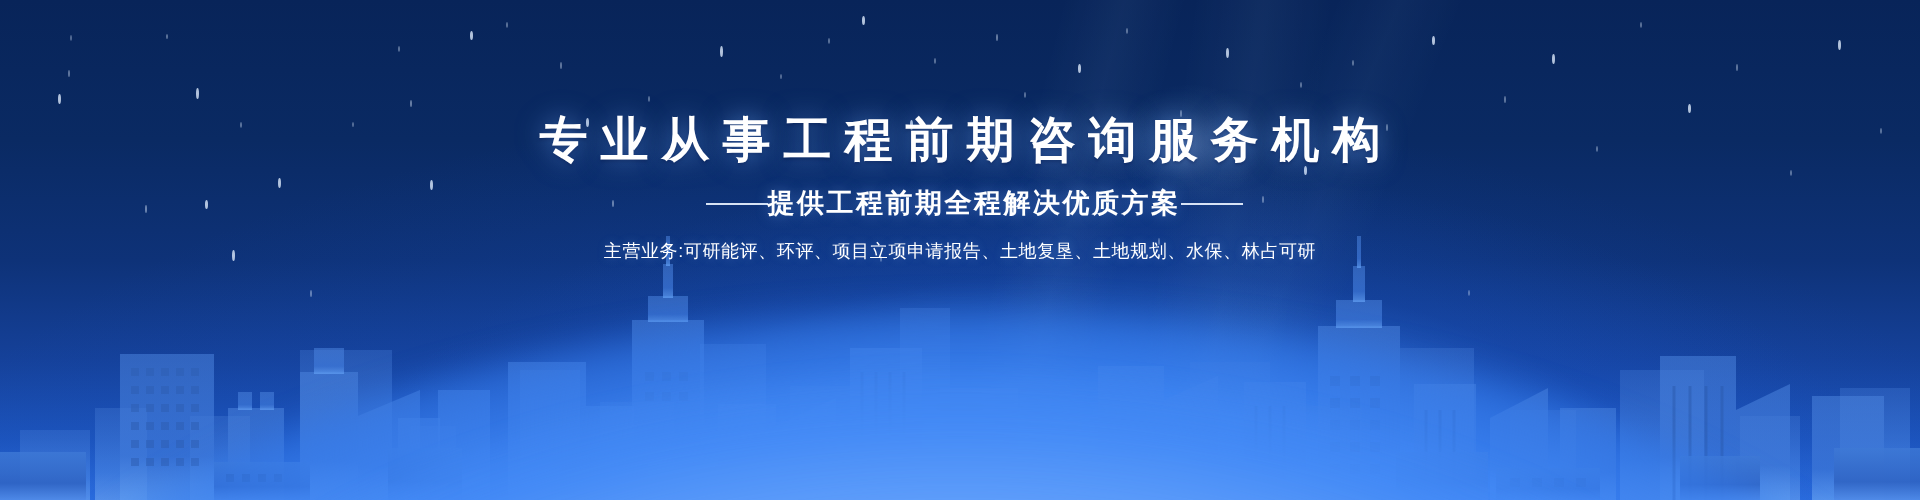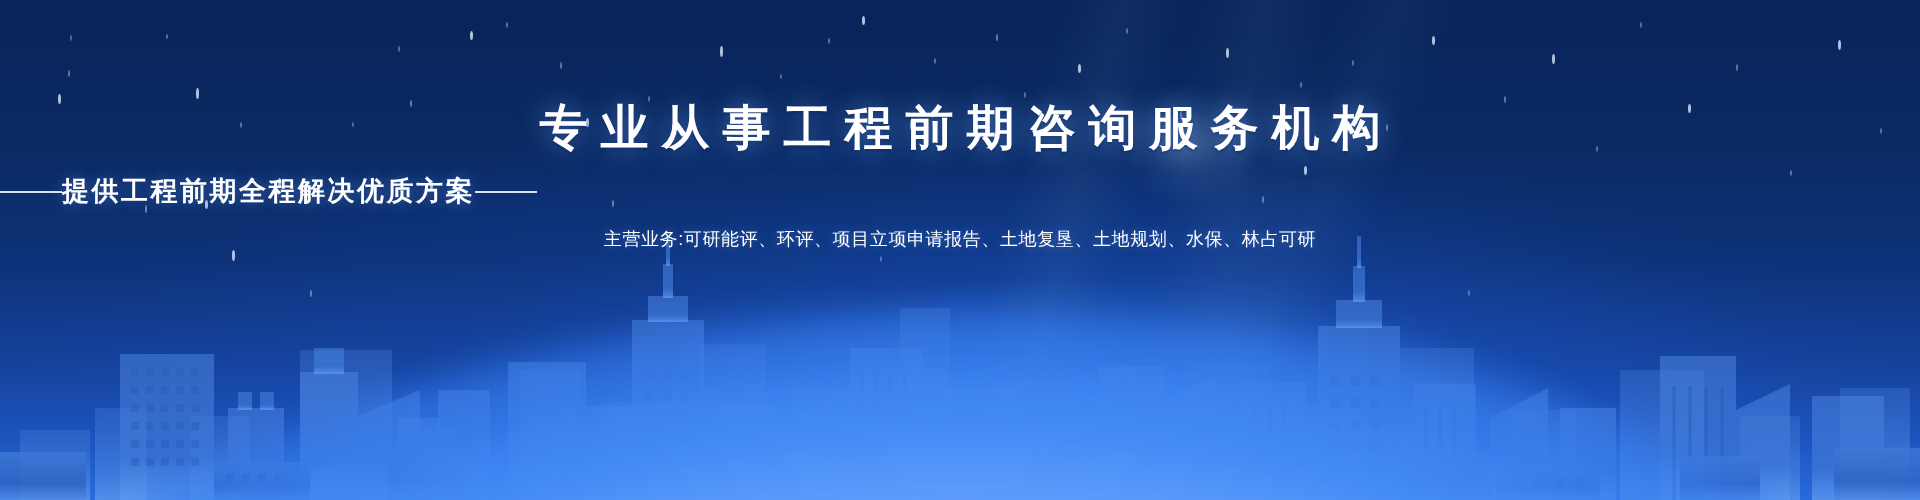--- a/index.html
+++ b/index.html
@@ -85,29 +85,30 @@
     text-align: center;
     z-index: 6;
   }
   .title {
     color: #ffffff;
     font-size: 48px;
     font-weight: 700;
     letter-spacing: 13px;
     text-indent: 13px;
     line-height: 1;
-    margin: 0;
+    margin: 12px;
     text-shadow: 0 0 26px rgba(120,175,255,0.55), 0 2px 3px rgba(0,20,70,0.5);
     white-space: nowrap;
   }
   .subrow {
     margin-top: 26px;
     display: flex;
     align-items: center;
-    justify-content: flex-start;
+    justify-content: center;
+    padding-left: 28px;
   }
   .dash {
     display: block;
     width: 62px;
     height: 2px;
     background: rgba(232,242,255,0.92);
   }
   .subtitle {
     color: #ffffff;
     font-size: 27px;

